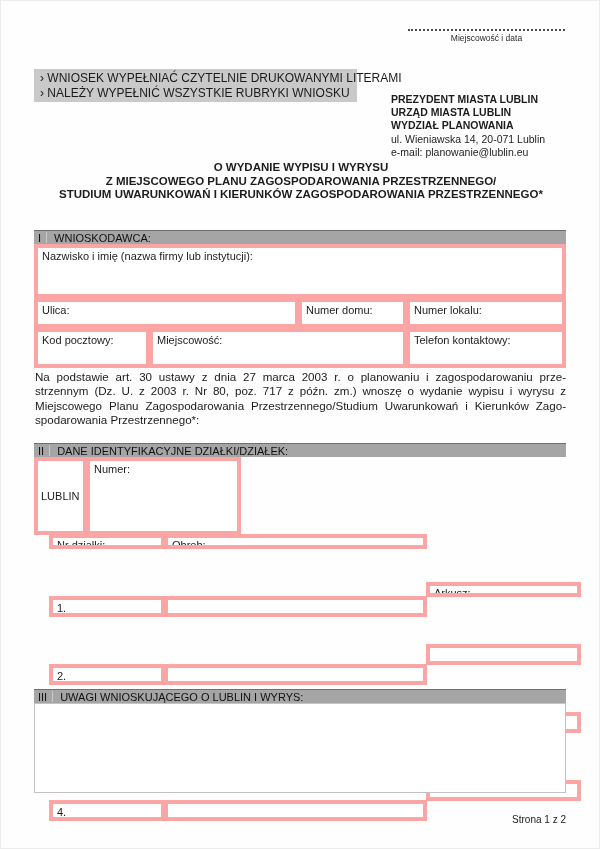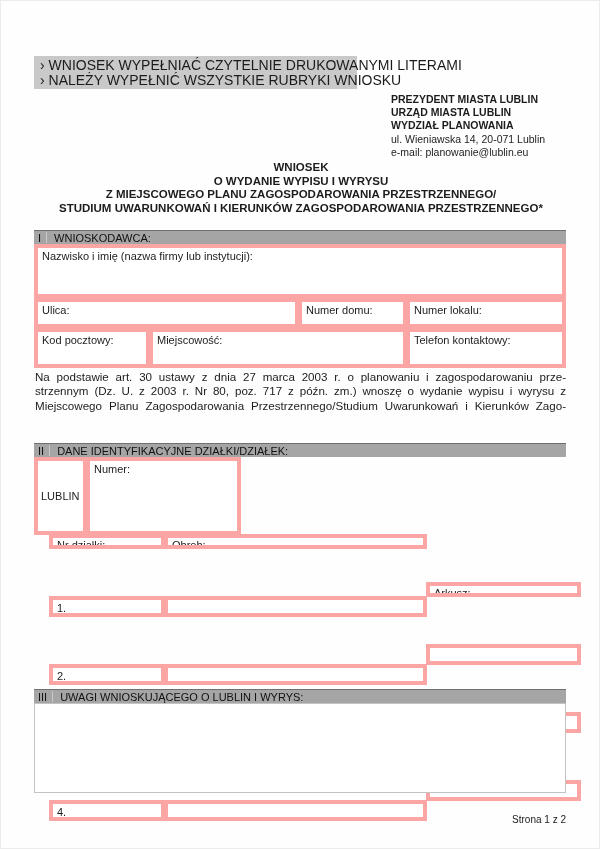--- a/index.html
+++ b/index.html
@@ -7,23 +7,23 @@
     position:relative; width:600px; height:849px; background:#fefefe;
     font-family:"Liberation Sans", sans-serif; color:#1c1c1c;
     box-sizing:border-box; border:1px solid #ececec; overflow:hidden;
   }
   
   .place-date { position:absolute; left:407px; top:22px; width:157px; }
   .dotline { height:6px; border-bottom:2px dotted #4b4b4b; }
   .place-date-label { text-align:center; font-size:8.5px; color:#2a2a2a; margin-top:2px; }
   
   .instructions {
-    position:absolute; left:33px; top:55px; width:323px; height:33px;
+    position:absolute; left:33px; top:68px; width:323px; height:33px;
     background:#c9c9c9; box-sizing:border-box; padding:2px 4px 0 6px;
-    font-size:14px; line-height:14.5px; color:#1b1b1b; white-space:nowrap;
+    font-size:12px; line-height:14.5px; color:#1b1b1b; white-space:nowrap;
   }
   
   .recipient { position:absolute; left:390px; top:92px; font-size:10.5px; line-height:13.2px; }
   .recipient .b { font-weight:bold; }
   
   .title { position:absolute; left:34px; top:160px; width:532px; text-align:center;
            font-weight:bold; font-size:11.5px; line-height:13.6px; }
   
   .sec-bar {
     position:absolute; left:33px; width:532px; height:14px; background:#a5a5a5;
@@ -62,36 +62,39 @@
   .sec3-box { top:702px; width:532px; height:90px; border:1px solid #c3c3c3; background:#fff; }
   
   .footer { position:absolute; left:33px; top:813px; width:532px; text-align:right;
             font-size:10px; color:#222; }
 </style>
 </head>
 <body>
 
 <div class="page">
 
+  <div class="place-date">
+    <div class="dotline"></div>
+    <div class="place-date-label">Miejscowość i data</div>
+  </div>
 
   <div class="instructions">
     <div>› WNIOSEK WYPEŁNIAĆ CZYTELNIE DRUKOWANYMI LITERAMI</div>
     <div>› NALEŻY WYPEŁNIĆ WSZYSTKIE RUBRYKI WNIOSKU</div>
   </div>
 
   <div class="recipient">
     <div class="b">PREZYDENT MIASTA LUBLIN</div>
     <div class="b">URZĄD MIASTA LUBLIN</div>
     <div class="b">WYDZIAŁ PLANOWANIA</div>
     <div>ul. Wieniawska 14, 20-071 Lublin</div>
     <div>e-mail: planowanie@lublin.eu</div>
   </div>
 
   <div class="title">
-    <div>WNIOSEK</div>
     <div>O WYDANIE WYPISU I WYRYSU</div>
     <div>Z MIEJSCOWEGO PLANU ZAGOSPODAROWANIA PRZESTRZENNEGO/</div>
     <div>STUDIUM UWARUNKOWAŃ I KIERUNKÓW ZAGOSPODAROWANIA PRZESTRZENNEGO*</div>
   </div>
 
   <div class="sec-bar" style="top:229px;">
     <span class="sec-num">I</span>
     <span class="sec-label">WNIOSKODAWCA:</span>
   </div>
 
@@ -120,20 +123,21 @@
     </div>
     <div class="cell c-phone">
       <span>Telefon kontaktowy:</span>
     </div>
   </div>
 
   <div class="legal">
     <div class="jl">Na podstawie art. 30 ustawy z dnia 27 marca 2003 r. o planowaniu i zagospodarowaniu prze-</div>
     <div class="jl">strzennym (Dz. U. z 2003 r. Nr 80, poz. 717 z późn. zm.) wnoszę o wydanie wypisu i wyrysu z</div>
     <div class="jl">Miejscowego Planu Zagospodarowania Przestrzennego/Studium Uwarunkowań i Kierunków Zago-</div>
+    <div>spodarowania Przestrzennego*:</div>
   </div>
 
   <div class="sec-bar" style="top:442px;">
     <span class="sec-num">II</span>
     <span class="sec-label">DANE IDENTYFIKACYJNE DZIAŁKI/DZIAŁEK:</span>
   </div>
 
   <div class="frow rowA">
     <div class="cell c-lublin">
       <span>LUBLIN</span>

